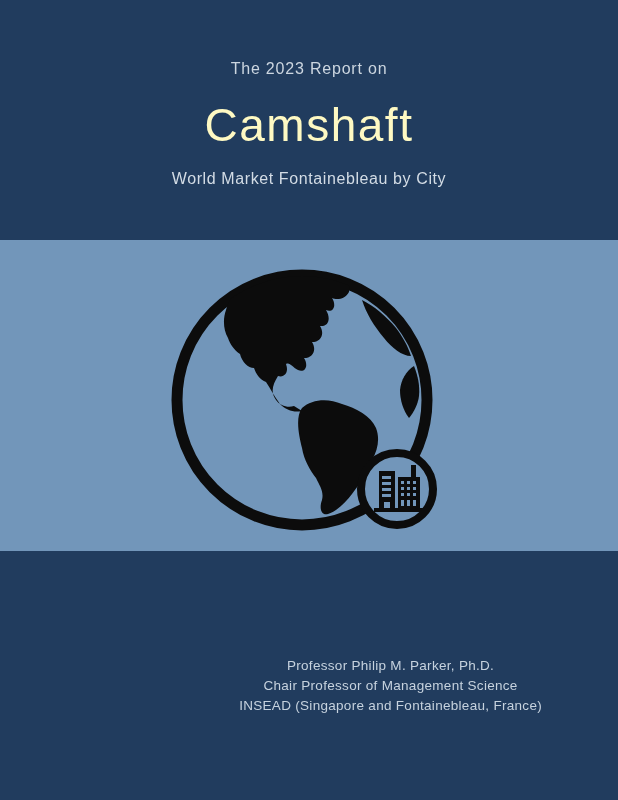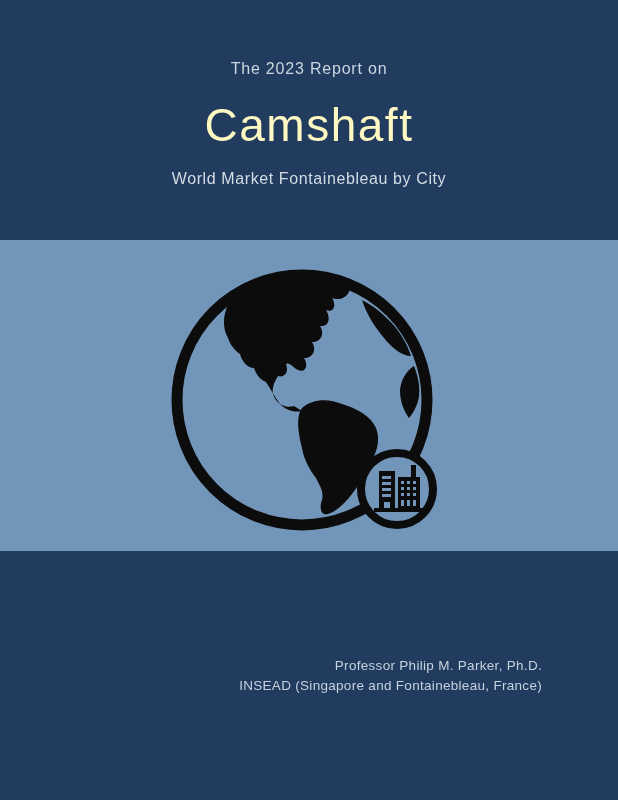--- a/index.html
+++ b/index.html
@@ -63,21 +63,21 @@
     position: absolute;
     left: 152px;
     top: 250px;
     width: 300px;
     height: 300px;
   }
   .author-block {
     position: absolute;
     right: 76px;
     top: 656px;
-    text-align: right;
+    text-align: center;
     font-size: 13.5px;
     line-height: 20px;
     letter-spacing: 0.3px;
     color: #c6d2de;
     white-space: nowrap;
   }
 </style>
 </head>
 <body>
 
@@ -178,16 +178,17 @@
         <rect x="255" y="250" width="3" height="6" fill="#7296ba"></rect>
         <rect x="261" y="250" width="3" height="6" fill="#7296ba"></rect>
 
         <rect x="222" y="258" width="50" height="4" fill="#0c0c0c"></rect>
       </g>
     </svg>
   </div>
 
   <div class="author-block">
     <div>Professor Philip M. Parker, Ph.D.</div>
+    <div>Chair Professor of Management Science</div>
     <div>INSEAD (Singapore and Fontainebleau, France)</div>
   </div>
 
 </div>
 
 </body></html>

